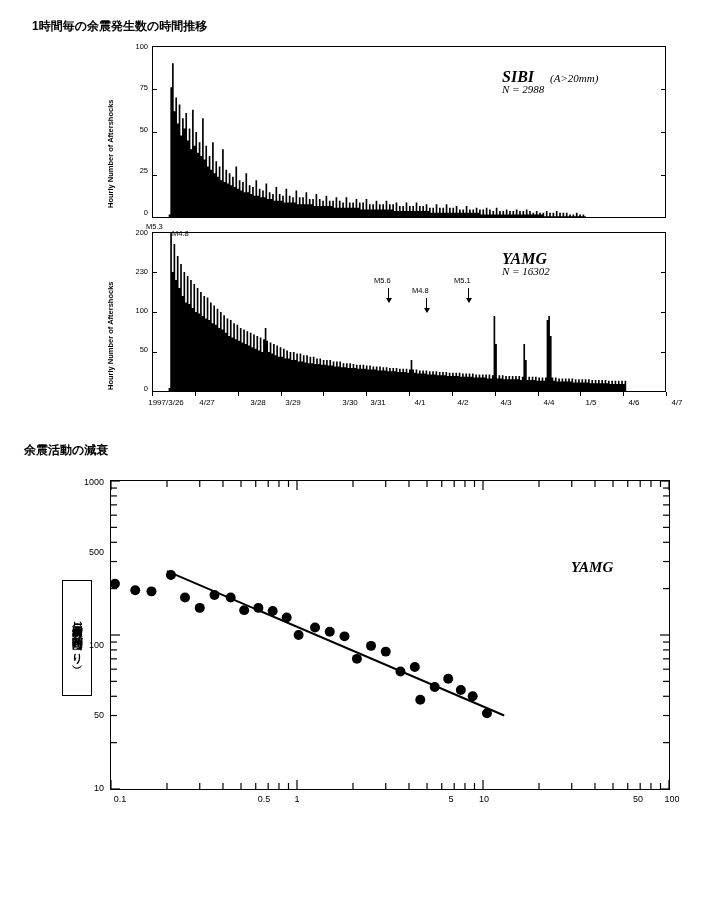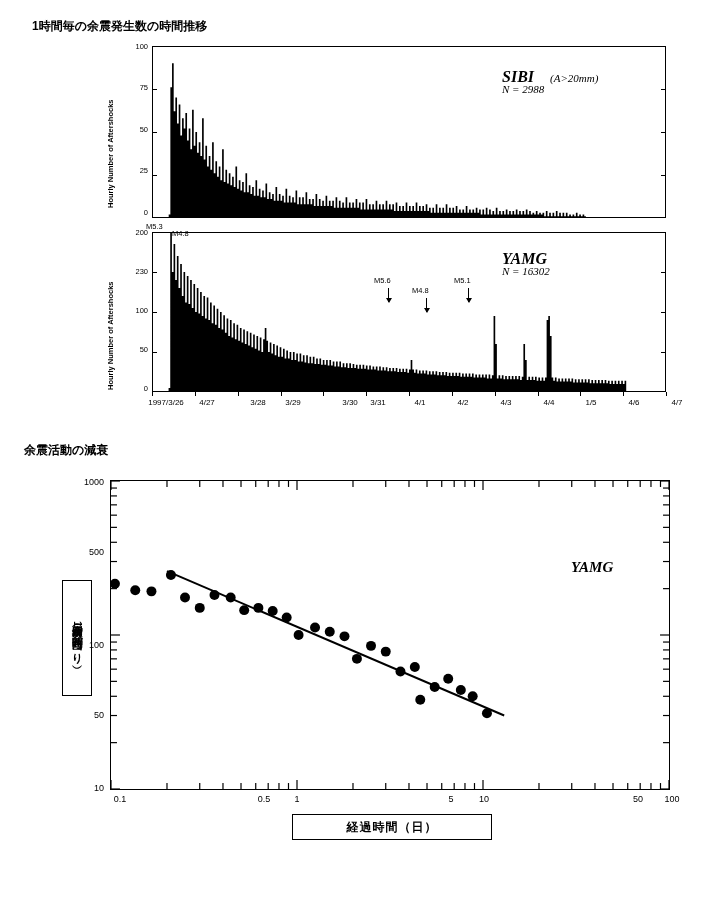--- a/index.html
+++ b/index.html
@@ -362,14 +362,13 @@
   </div>
 
   <div class="xlabel-b" style="left:86px;padding-left:20px;">0.1</div>
   <div class="xlabel-b" style="left:240px;">0.5</div>
   <div class="xlabel-b" style="left:273px;">1</div>
   <div class="xlabel-b" style="left:427px;">5</div>
   <div class="xlabel-b" style="left:460px;">10</div>
   <div class="xlabel-b" style="left:614px;">50</div>
   <div class="xlabel-b" style="left:648px;">100</div>
 
-  <div id="xbox">経過時間（日）</div>
 </div>
 
 </body></html>

